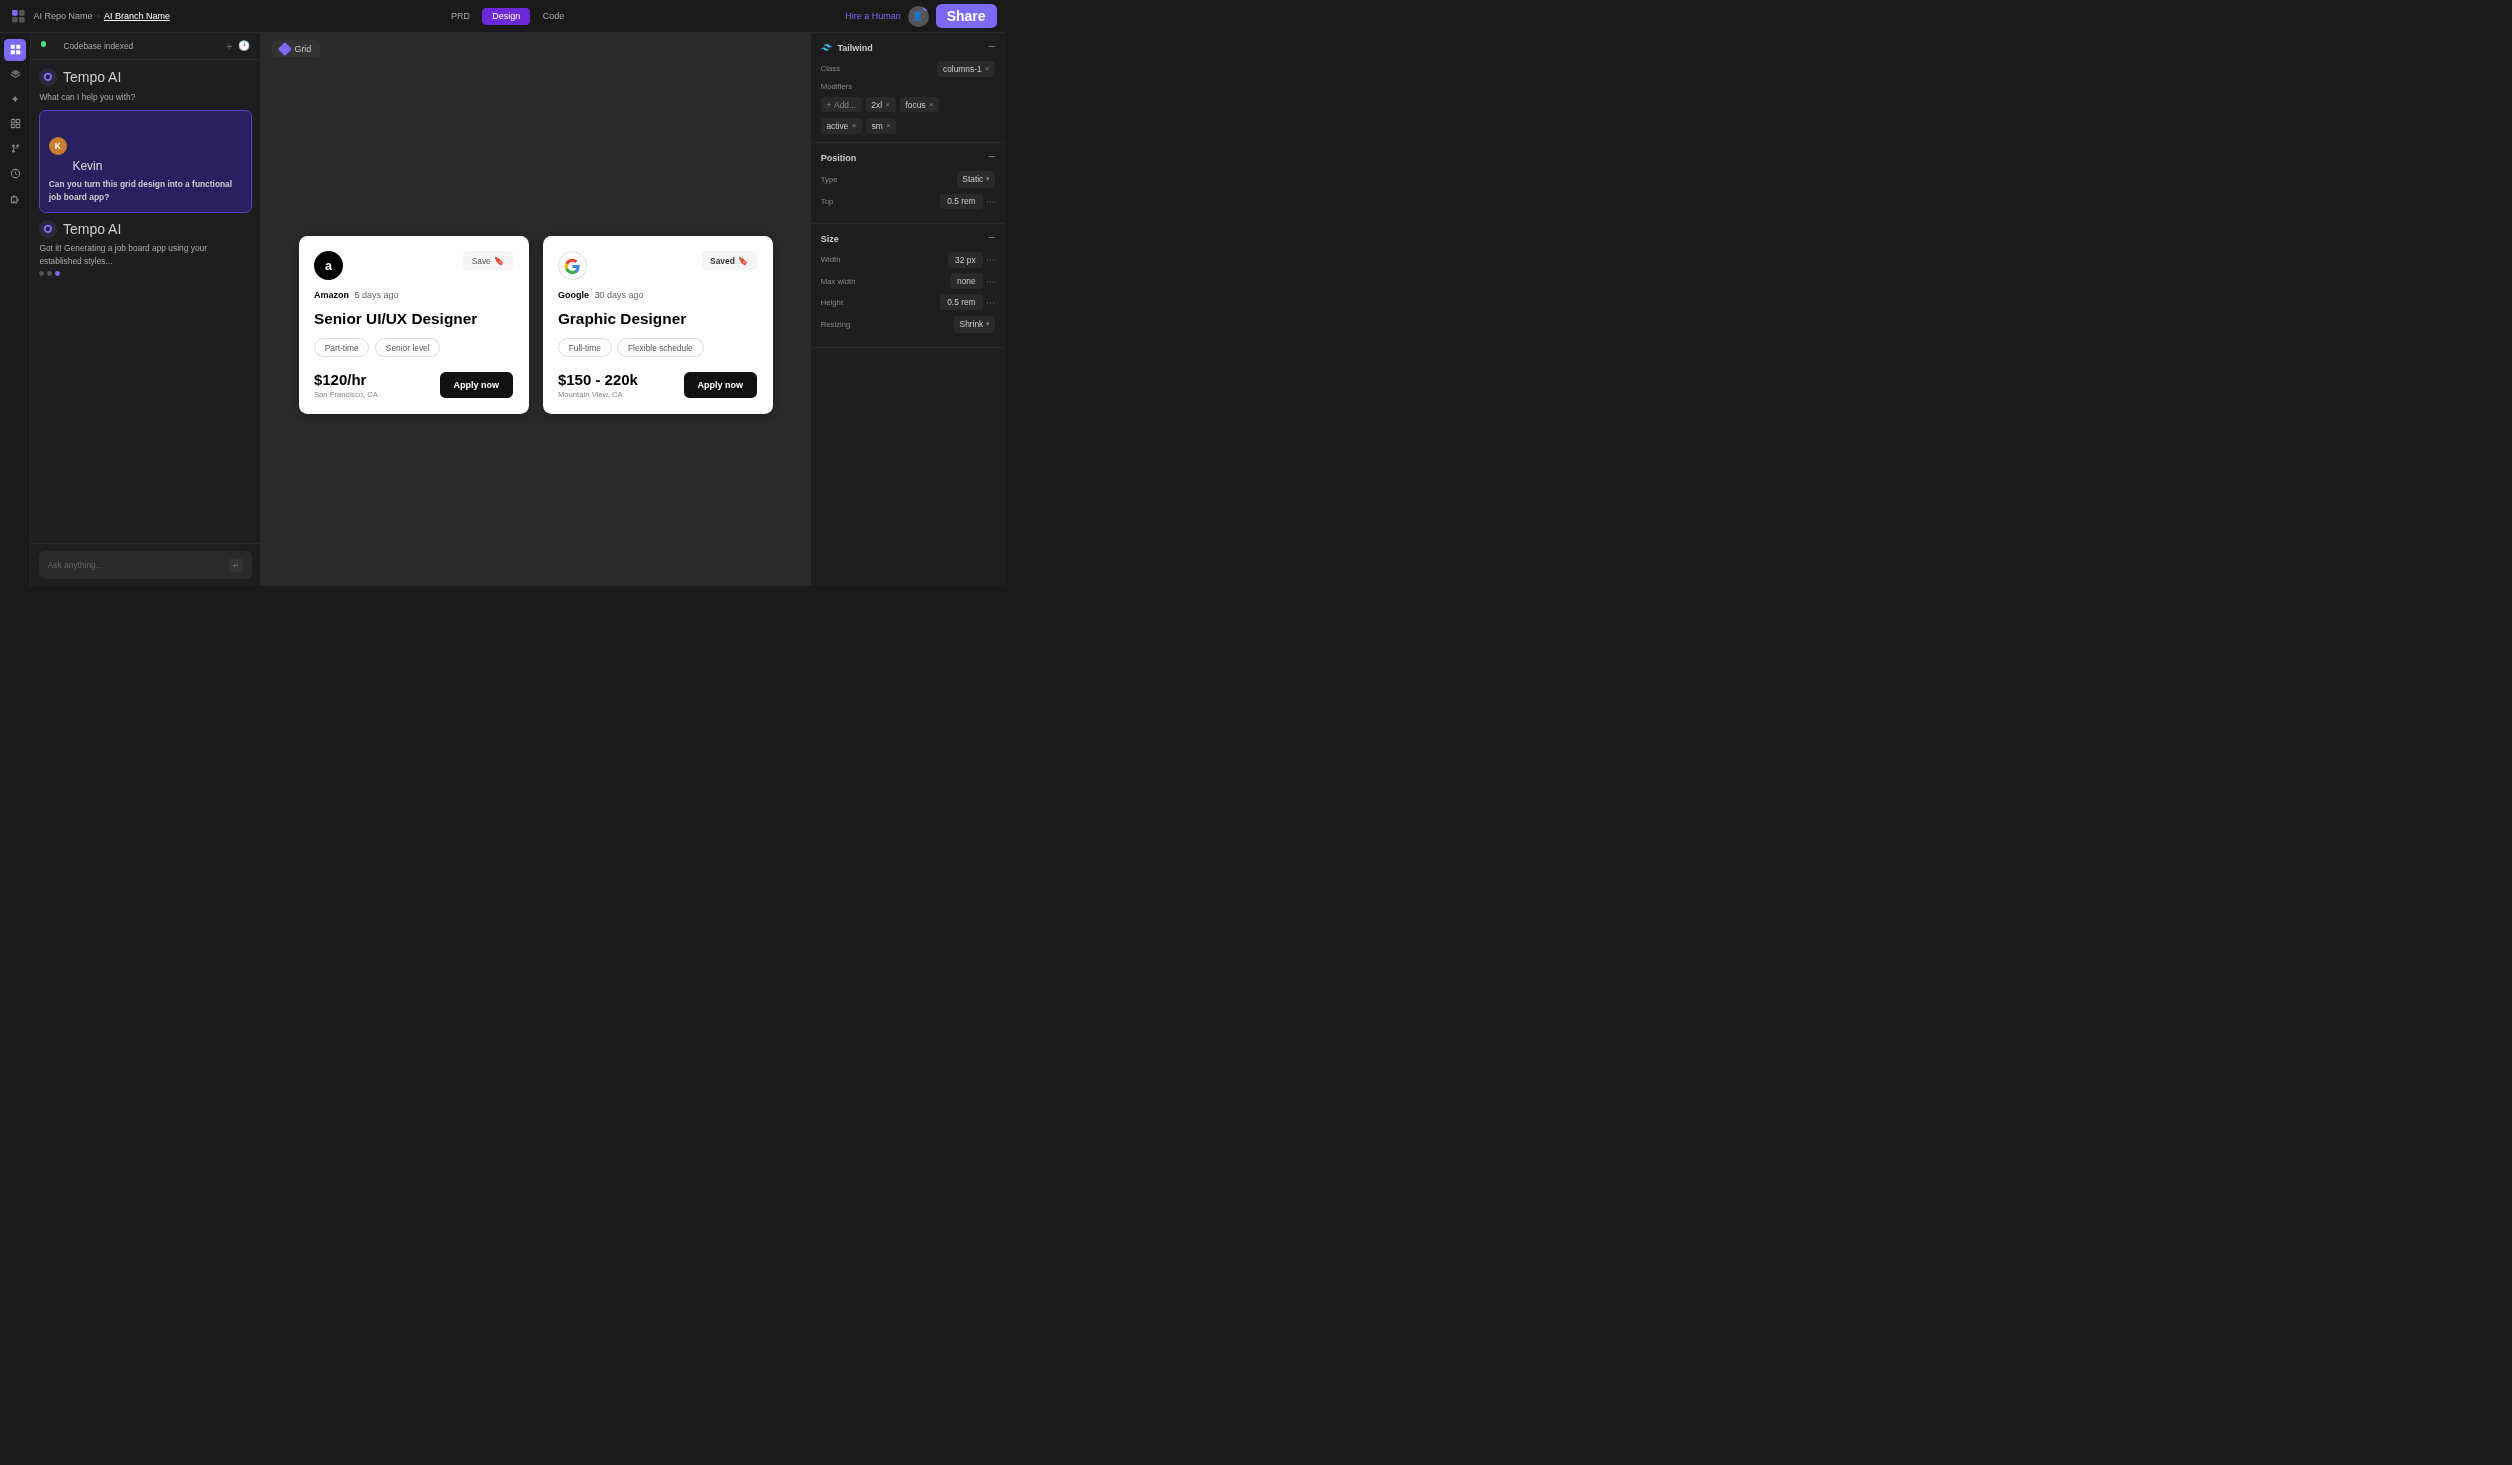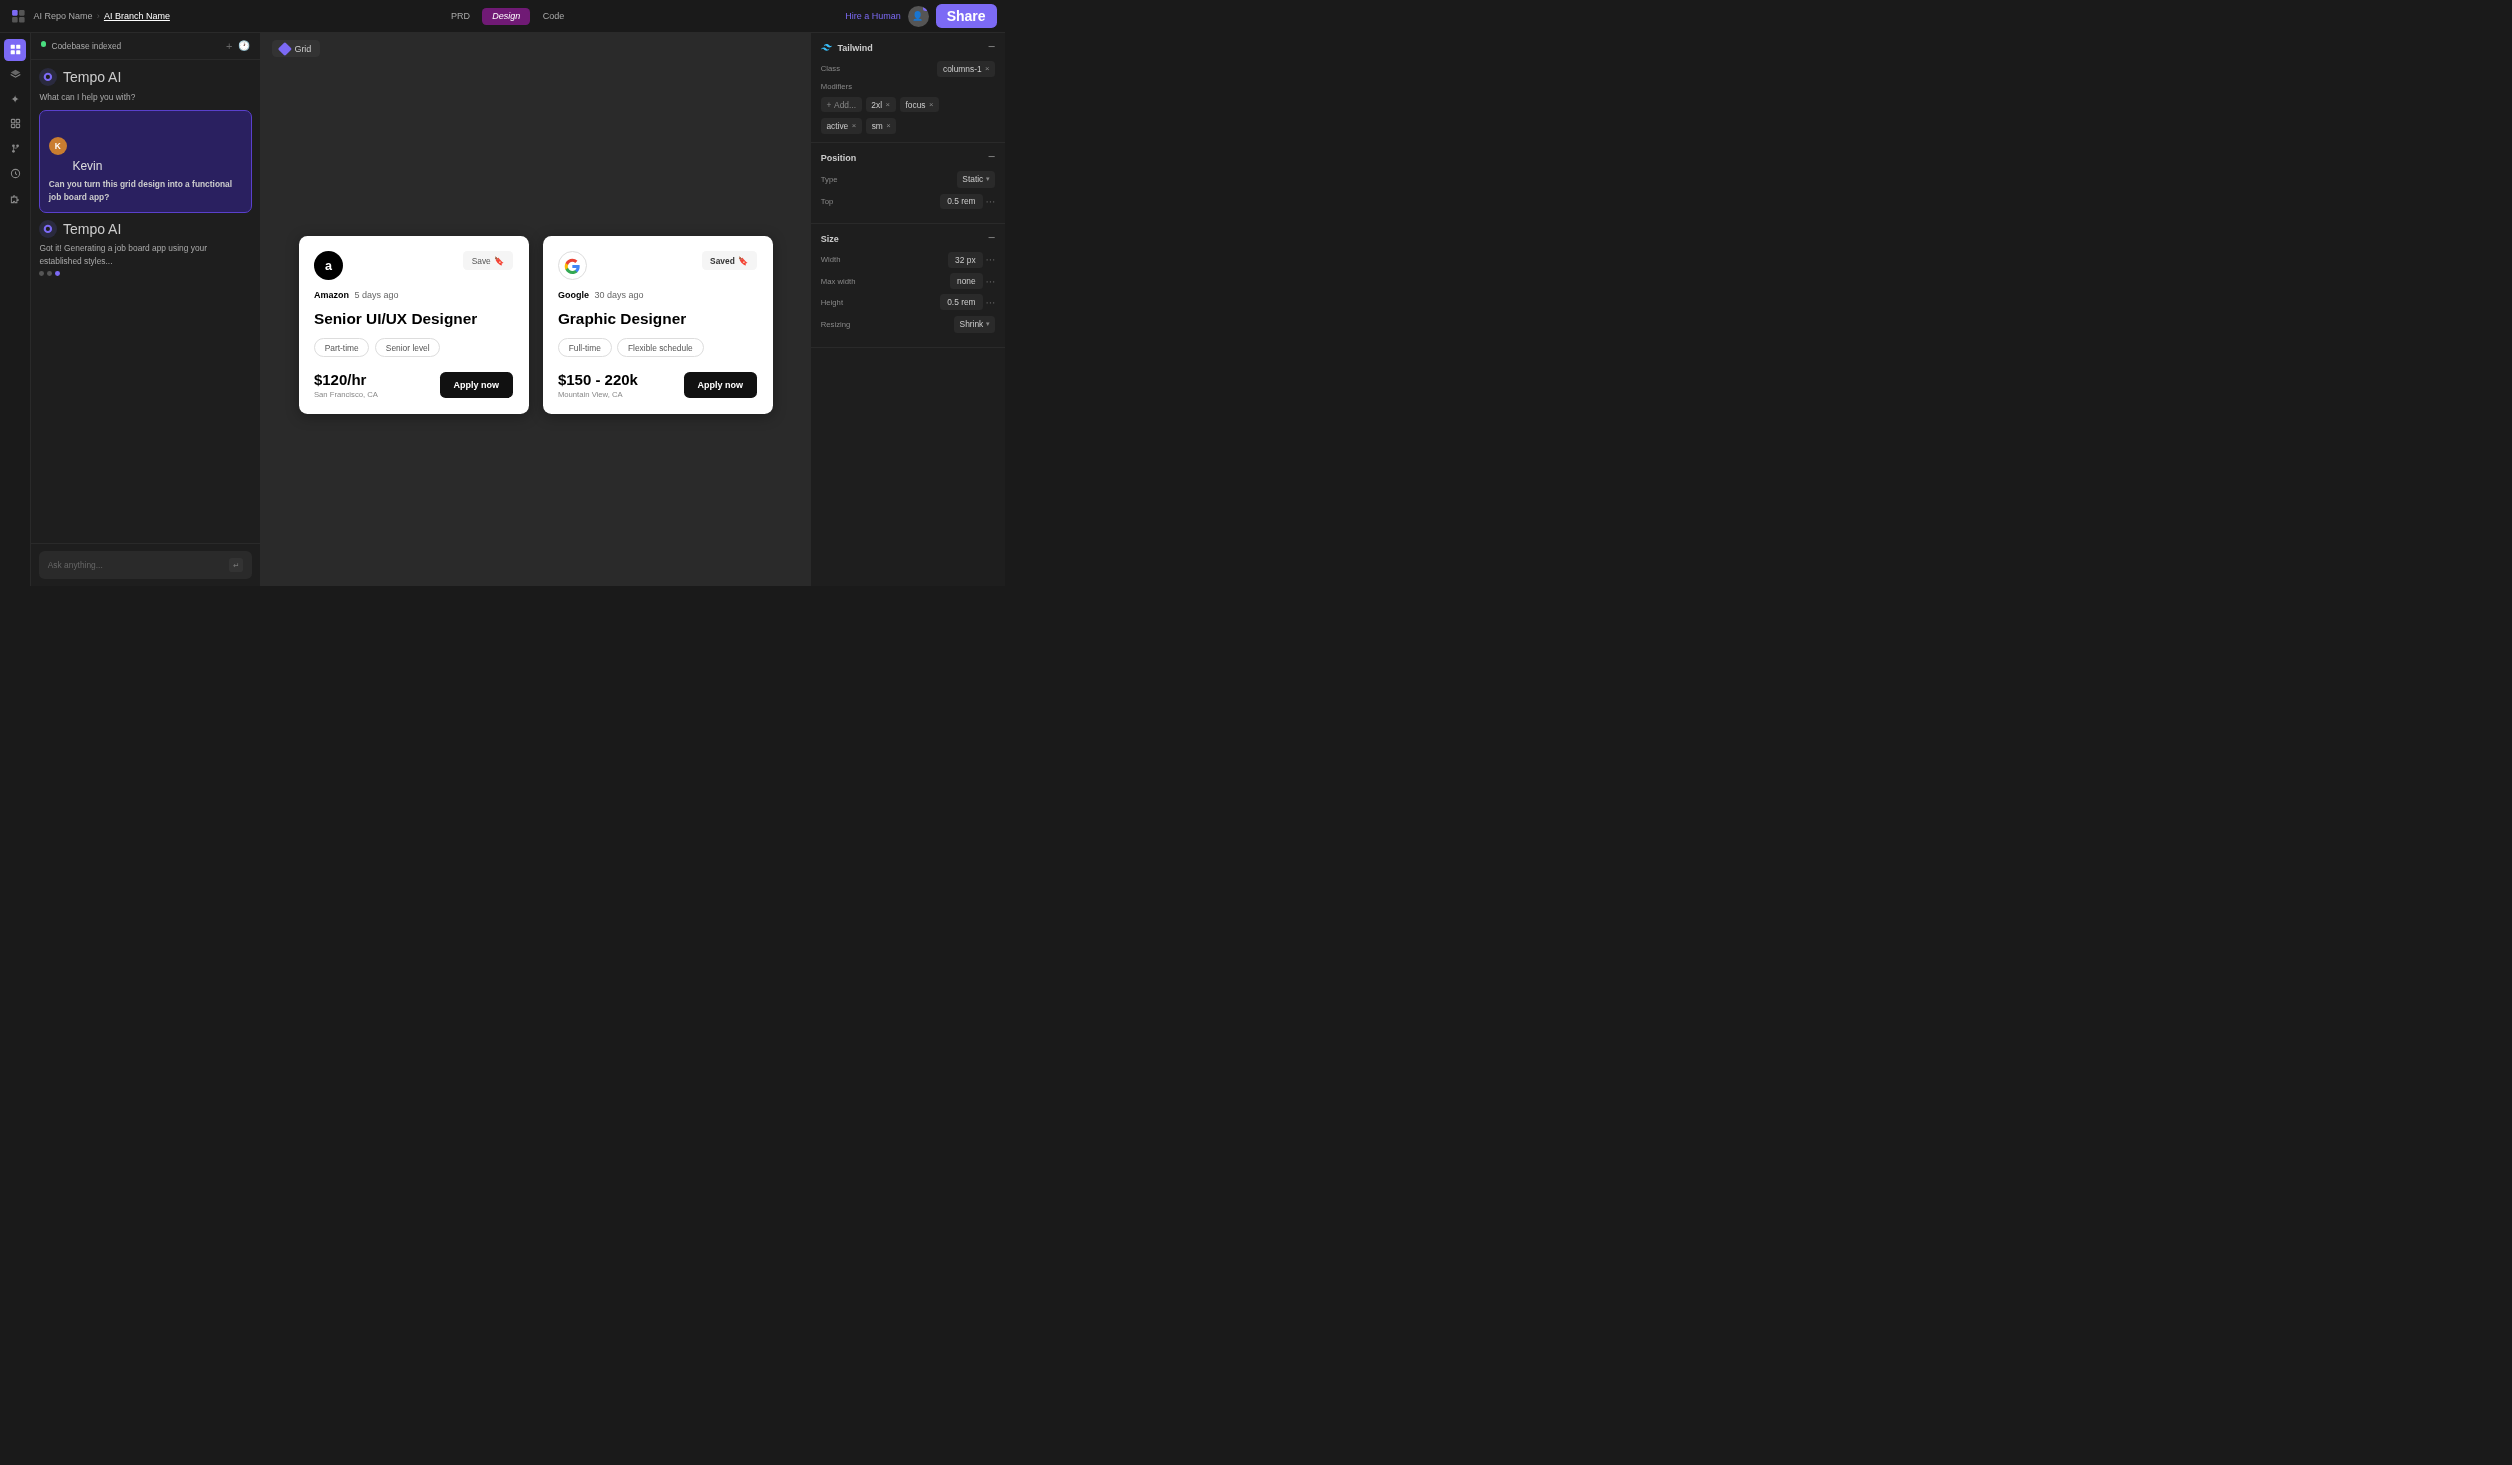--- a/index.html
+++ b/index.html
@@ -6,39 +6,39 @@
     body { background: #1a1a1a; font-family: -apple-system, BlinkMacSystemFont, 'Segoe UI', sans-serif; color: #fff; width: 1005px; height: 586px; overflow: hidden; display: flex; flex-direction: column; }
 
     
     .topbar { display: flex; align-items: center; background: #1a1a1a; border-bottom: 0.7px solid #2a2a2a; height: 33px; padding: 0 8.4px; gap: 5.6px; flex-shrink: 0; }
     .topbar-logo { width: 19.5px; height: 19.5px; display: flex; align-items: center; justify-content: center; }
     .breadcrumb { display: flex; align-items: center; gap: 4.2px; color: #aaa; font-size: 9px; }
     .breadcrumb-sep { color: #555; }
     .breadcrumb-current { color: #fff; text-decoration: underline; }
     .topbar-center { flex: 1; display: flex; align-items: center; justify-content: center; gap: 2.8px; }
     .nav-btn { padding: 3.5px 9.8px; border-radius: 4.2px; font-size: 9px; cursor: pointer; border: none; background: transparent; color: #aaa; }
-    .nav-btn.active { background: #701a75; color: #fff; font-style: italic; }
+    .nav-btn.active { background: #6d28d9; color: #fff; }
     .topbar-right { display: flex; align-items: center; gap: 7px; }
     .hire-human-btn { color: #7c6af5; font-size: 9px; font-weight: 500; background: none; border: none; cursor: pointer; }
     .avatar { width: 21px; height: 21px; border-radius: 50%; background: #555; overflow: hidden; display: flex; align-items: center; justify-content: center; font-size: 9px; position: relative; }
     .avatar-dot { width: 5.6px; height: 5.6px; background: #7c6af5; border-radius: 50%; position: absolute; top: 0; right: 0; }
     .share-btn { background: #7c6af5; color: #fff; border: none; border-radius: 5.6px; padding: 4.2px 11px; font-size: 14px; font-weight: 600; cursor: pointer; }
 
     
     .main { display: flex; flex: 1; overflow: hidden; }
 
     
     .sidebar-icons { width: 31px; background: #1a1a1a; border-right: 0.7px solid #2a2a2a; display: flex; flex-direction: column; align-items: center; padding: 5.6px 0; gap: 2.8px; }
     .sidebar-icon { width: 22px; height: 22px; display: flex; align-items: center; justify-content: center; border-radius: 4.2px; cursor: pointer; color: #888; font-size: 11px; }
     .sidebar-icon.active { background: #7c6af5; color: #fff; }
 
     
     .chat-panel { width: 230px; background: #1e1e1e; border-right: 0.7px solid #2a2a2a; display: flex; flex-direction: column; }
     .chat-header { padding: 7px 9.8px; display: flex; align-items: center; justify-content: space-between; border-bottom: 0.7px solid #2a2a2a; }
-    .codebase-status { display: flex; gap: 5px; font-size: 8.4px; color: #aaa; }
+    .codebase-status { display: flex; gap: 17px; font-size: 8.4px; color: #aaa; }
     .green-dot { width: 5.6px; height: 5.6px; background: #4ade80; border-radius: 50%; }
     .chat-header-icons { display: flex; gap: 5.6px; color: #666; }
     .chat-messages { flex: 1; padding: 8.4px; overflow-y: auto; display: flex; flex-direction: column; gap: 7px; }
     .ai-message-header { display: flex; align-items: center; gap: 5.6px; margin-bottom: 4.2px; }
     .ai-avatar { width: 18px; height: 18px; border-radius: 50%; background: #2a2a3e; display: flex; align-items: center; justify-content: center; }
     .ai-name { font-size: 14px; font-weight: 500; color: #ccc; }
     .ai-text { font-size: 8.4px; color: #aaa; line-height: 1.5; }
     .user-message { background: #2a2060; border: 1px solid #5a40cc; border-radius: 7px; padding: 8.4px; }
     .user-header { display: flex; align-items: center; gap: 5.6px; margin-bottom: 5.6px; }
     .user-avatar { width: 18px; height: 18px; border-radius: 50%; background: #c97d30; display: flex; align-items: center; justify-content: center; font-size: 8.4px; font-weight: bold; }

